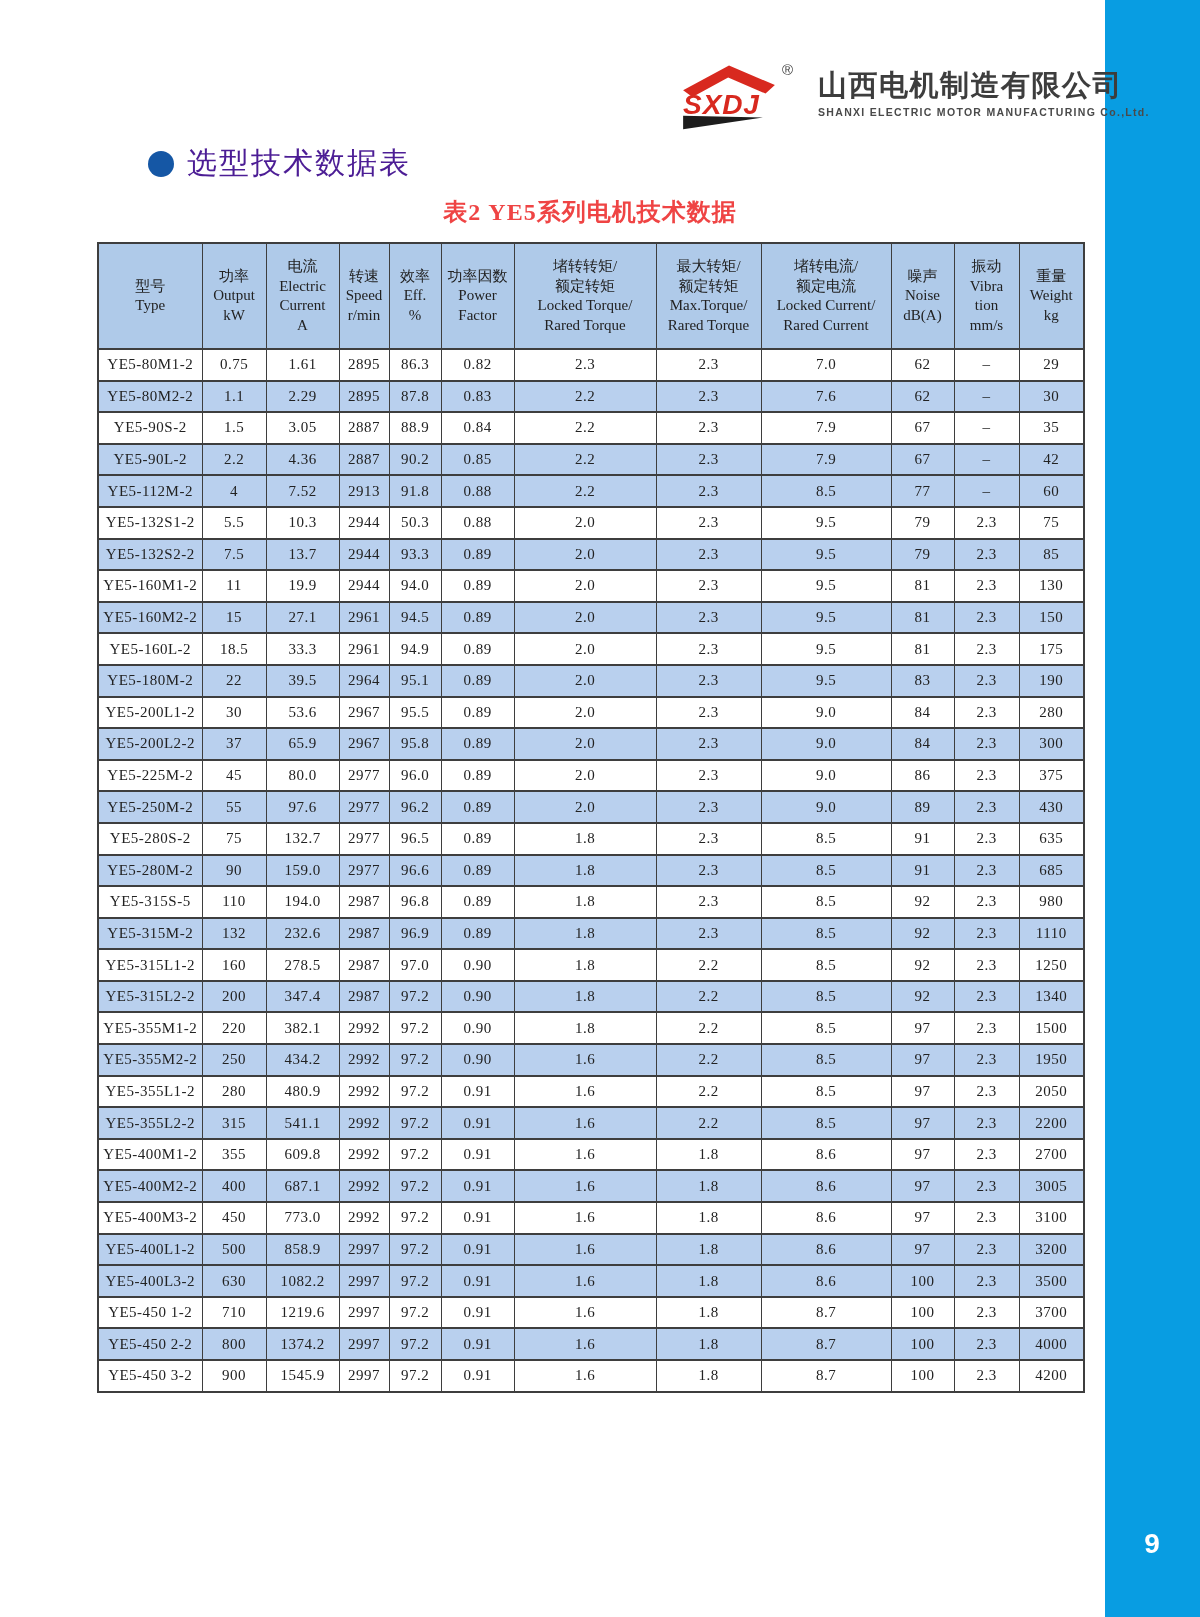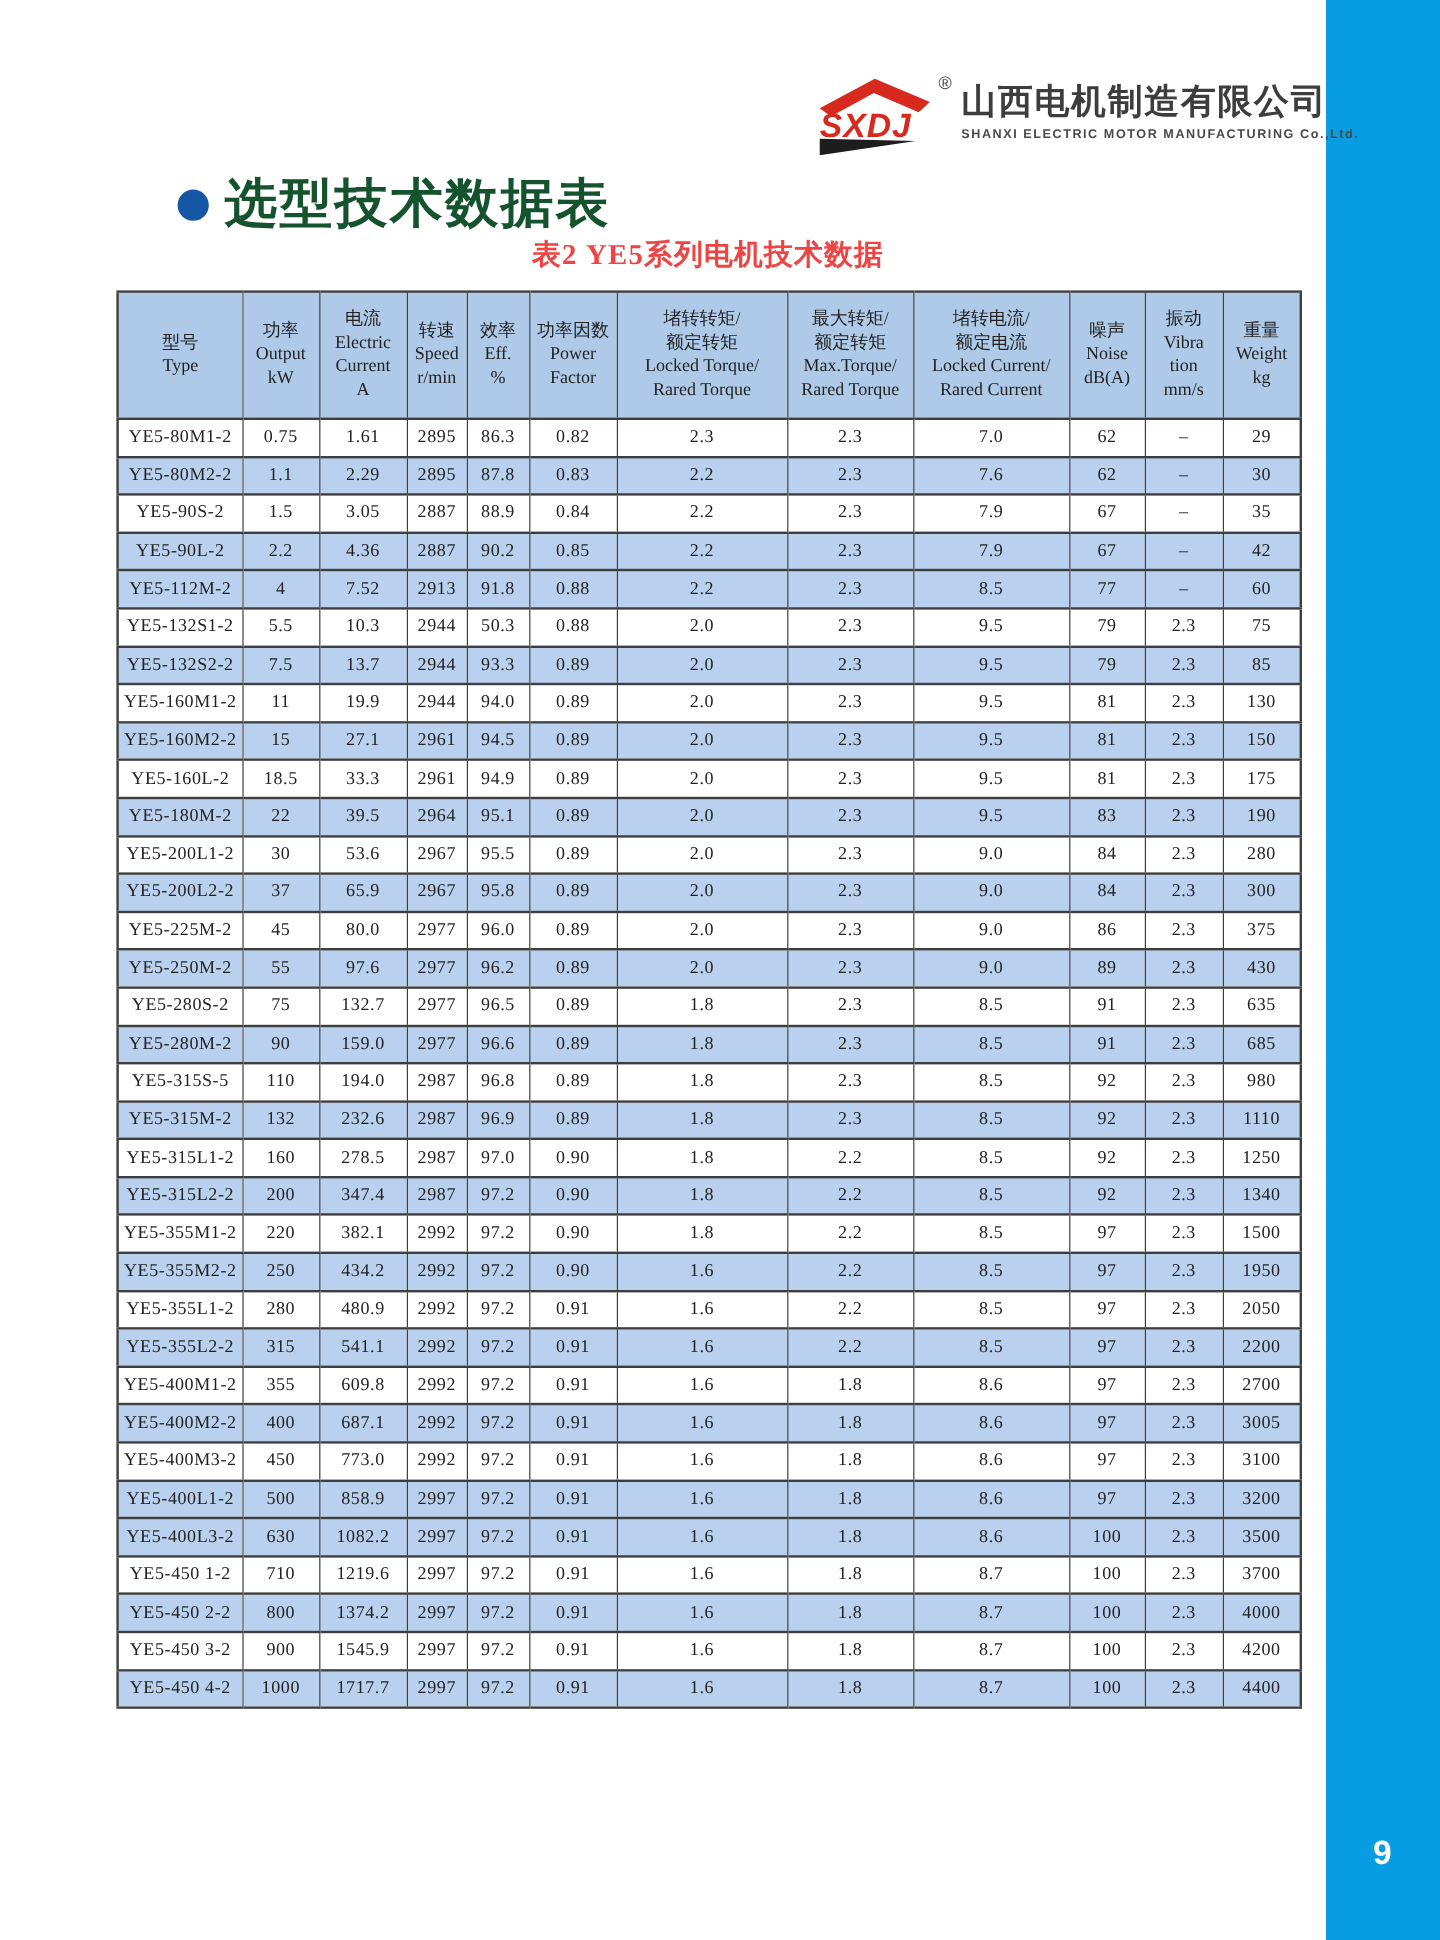--- a/index.html
+++ b/index.html
@@ -17,38 +17,38 @@
     color:#ffffff;font-size:28px;font-weight:bold;letter-spacing:1px;
   }
   
   .logo-block{
     position:absolute;top:60px;left:678px;display:flex;align-items:flex-start;
   }
   .logo-mark{width:102px;height:74px;flex:0 0 auto;}
   .registered{
     font-size:15px;color:#444;margin:2px 4px 0 2px;line-height:1;
   }
-  .logo-text{margin-left:4px;margin-top:10px;}
+  .logo-text{margin-left:21px;margin-top:10px;}
   .company-cn{
     font-size:29px;color:#3d3d3d;letter-spacing:1.5px;font-weight:600;
     line-height:1.1;white-space:nowrap;
   }
   .company-en{
     font-size:10.5px;color:#4a4a4a;font-weight:bold;letter-spacing:1.3px;
     margin-top:4px;white-space:nowrap;
   }
   
   .section-heading{
     position:absolute;top:148px;left:148px;display:flex;align-items:center;gap:13px;
   }
   .bullet-dot{
     width:26px;height:26px;border-radius:50%;background:#1557A5;flex:0 0 auto;
   }
   .section-title{
-    color:#14532d;font-size:44px;font-weight:bold;letter-spacing:2px;
+    color:#4c1d95;font-size:30px;font-weight:normal;letter-spacing:2px;
     line-height:1;padding-bottom:2px;
   }
   
   .table-caption{
     position:absolute;top:196px;left:97px;width:986px;text-align:center;
     font-family:"Liberation Serif",serif;font-size:24px;font-weight:600;
     color:#ef4444;letter-spacing:1px;
   }
   
   .data-table-wrap{position:absolute;top:242px;left:97px;width:986px;}
@@ -613,29 +613,15 @@
           <td>2997</td>
           <td>97.2</td>
           <td>0.91</td>
           <td>1.6</td>
           <td>1.8</td>
           <td>8.7</td>
           <td>100</td>
           <td>2.3</td>
           <td>4200</td>
         </tr>
-        <tr class="alt">
-          <td>YE5-450 4-2</td>
-          <td>1000</td>
-          <td>1717.7</td>
-          <td>2997</td>
-          <td>97.2</td>
-          <td>0.91</td>
-          <td>1.6</td>
-          <td>1.8</td>
-          <td>8.7</td>
-          <td>100</td>
-          <td>2.3</td>
-          <td>4400</td>
-        </tr>
       </tbody>
   </table>
 </div>
 
 </body></html>

